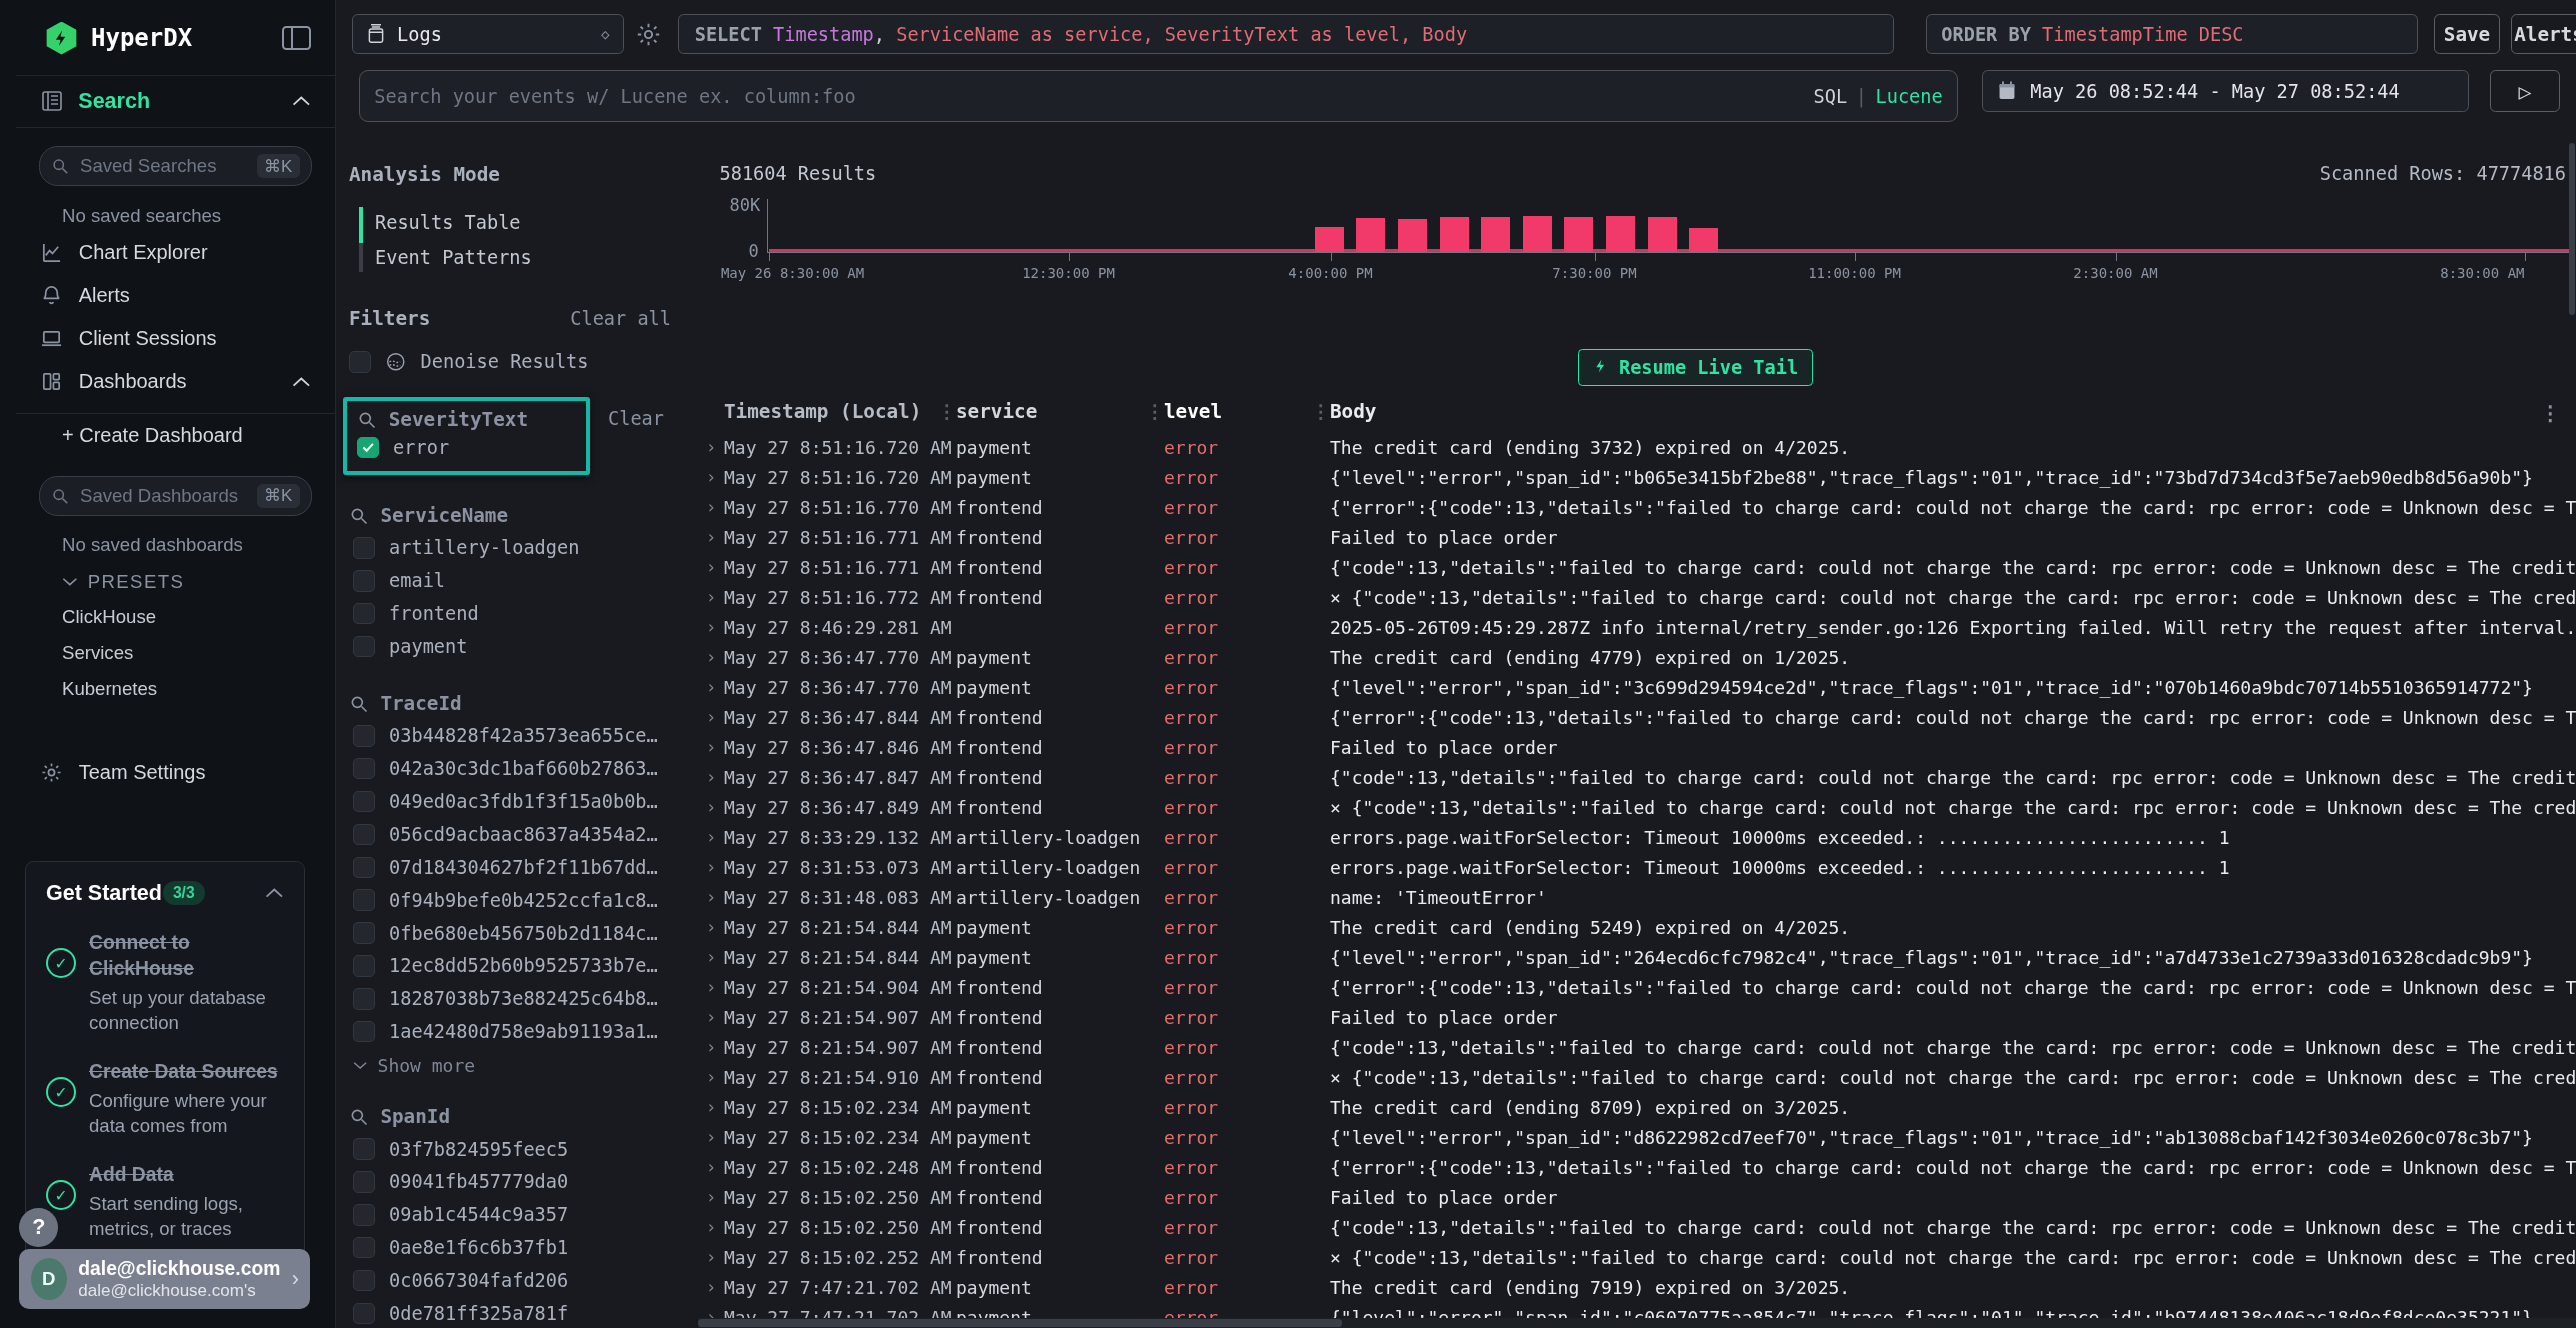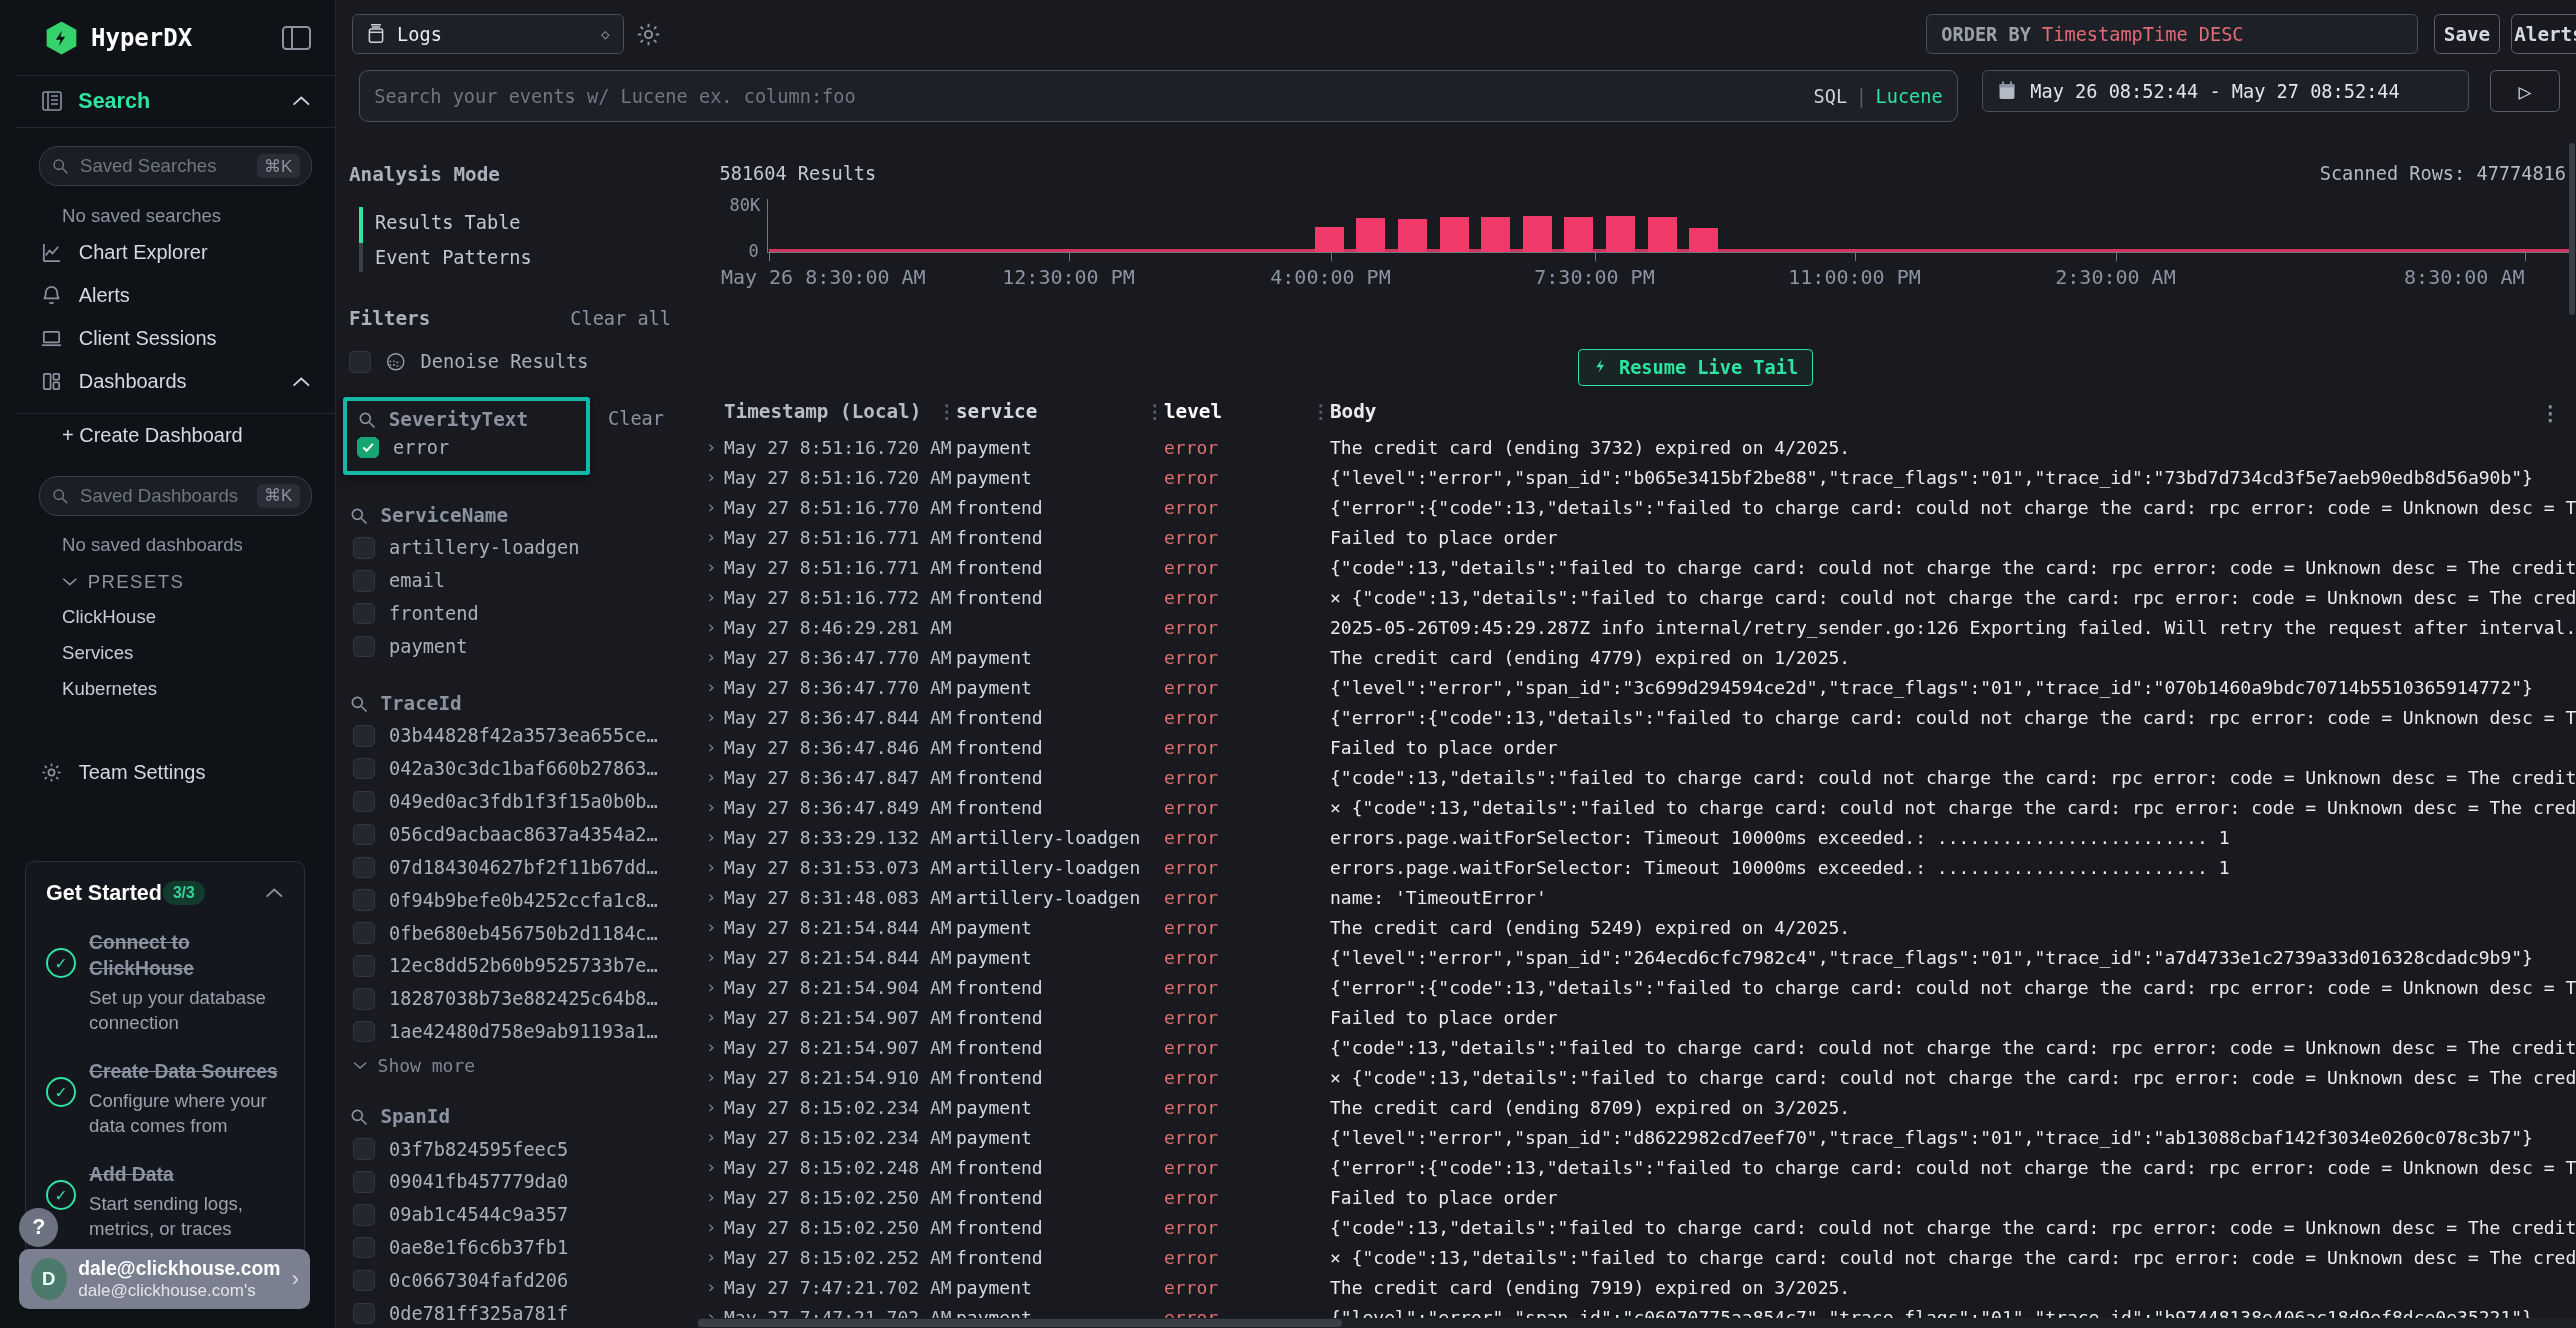--- a/index.html
+++ b/index.html
@@ -114,21 +114,21 @@
   
   #chart{position:absolute;left:21.5px;top:62px;right:7.2px;height:86px;}
   #ylab80{position:absolute;left:10px;top:-4.3px;color:#8b93a2;font-size:17px;}
   #ylab0{position:absolute;left:29px;top:42px;color:#8b93a2;font-size:17px;}
   #yaxis{position:absolute;left:47px;top:0;width:1.4px;height:54px;background:#6f7684;}
   #xaxis{position:absolute;left:47px;right:0;top:53px;height:1.4px;background:#6f7684;}
   #plot{position:absolute;left:49px;right:0;top:0;height:53px;}
   .bar{position:absolute;bottom:0;width:29px;background:var(--pink);}
   #baseline-strip{position:absolute;left:0;right:0;bottom:0;height:2.9px;background:var(--pink);opacity:.85;}
   .tick{position:absolute;top:53px;width:1.4px;height:8.6px;background:#6f7684;}
-  .ticklab{position:absolute;top:66px;transform:translateX(-50%);color:#8b93a2;font-size:20px;white-space:nowrap;}
+  .ticklab{position:absolute;top:66px;transform:translateX(-50%);color:#8b93a2;font-size:14px;white-space:nowrap;}
   .ticklab.left{transform:none;} .ticklab.right{transform:translateX(-100%);}
   
   #livetail{position:absolute;left:880px;top:212px;display:flex;align-items:center;gap:10px;
             border:1.4px solid var(--green);border-radius:4.3px;color:var(--green);
             font:bold 18.6px var(--mono);padding:5.7px 14.3px;background:rgba(47,227,160,.05);}
   #table-head{position:absolute;left:0;right:0;top:263px;height:31.5px;display:flex;
               font:bold 19.3px var(--mono);color:#fff;}
   .hcell{position:relative;}
   .hdots{position:absolute;right:0;top:1.4px;color:#5a5e66;font-size:18.6px;letter-spacing:0;}
   #head-menu{position:absolute;right:15.7px;top:1.4px;color:#8b93a2;font-size:20px;}
@@ -332,20 +332,25 @@
         </span>
         <span>Logs</span>
         <span id="source-caret">◇</span>
       </div>
       <span id="gear-top" class="icon">
         <svg width="27" height="27" viewBox="0 0 24 24" fill="none" stroke="#8b93a2" stroke-width="1.7">
             <circle cx="12" cy="12" r="3.2"></circle>
             <path d="M12 2.5v3M12 18.5v3M2.5 12h3M18.5 12h3M5 5l2.1 2.1M16.9 16.9 19 19M19 5l-2.1 2.1M7.1 16.9 5 19"></path>
           </svg>
       </span>
+      <div class="inp" id="select-input">
+        <span class="kw">SELECT</span>
+        <span>&nbsp;</span>
+          <span id="select-segments"><span class="tok-purple">Timestamp</span><span class="tok-plain">, </span><span class="tok-salmon">ServiceName as service, SeverityText as level, Body</span></span>
+      </div>
       <div class="inp" id="order-input">
         <span class="kw">ORDER BY</span>
         <span>&nbsp;</span>
         <span class="tok-salmon">TimestampTime DESC</span>
       </div>
       <div class="btn" id="save-btn">Save</div>
       <div class="btn" id="alerts-btn">Alerts</div>
     </div>
     <div id="row2">
       <div class="inp" id="search-input">

